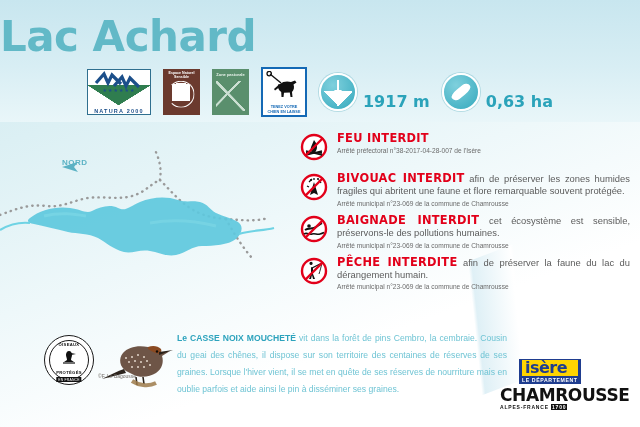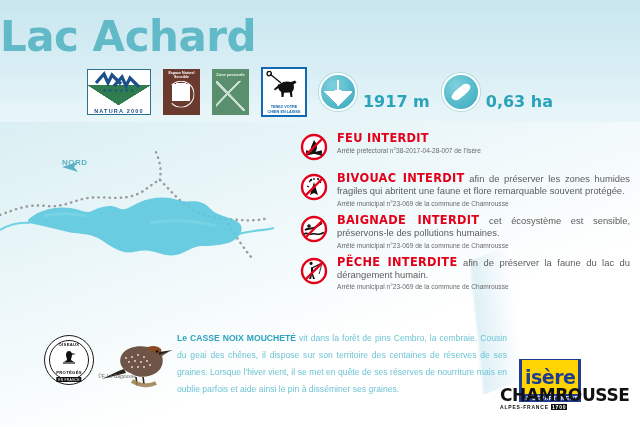--- a/index.html
+++ b/index.html
@@ -194,22 +194,22 @@
   }
   .birdtext b{color:#2da3bd;font-weight:bold;}
   .isere{
     position:absolute;left:519px;top:34px;width:72px;
   }
   .isere .box{
     background:#1f3d8f;padding:1px 3px 0 3px;display:inline-block;
     position:relative;
   }
   .isere .word{
-    background:#ffd400;color:#1f3d8f;font-size:19px;font-weight:bold;
-    font-family:"DejaVu Sans", sans-serif;line-height:16px;padding:9px 3px;
+    background:#ffd400;color:#1f3d8f;font-size:16px;font-weight:bold;
+    font-family:"DejaVu Sans", sans-serif;line-height:16px;padding:0 3px;
     letter-spacing:-.5px;display:block;
   }
   .isere .sub{
     display:block;color:#ffffff;background:#1f3d8f;font-size:5.2px;
     font-weight:bold;letter-spacing:.6px;text-align:center;padding:1px 0 1px 0;
   }
   .cham{
     position:absolute;left:500px;top:60px;width:135px;text-align:left;
   }
   .cham .name{

